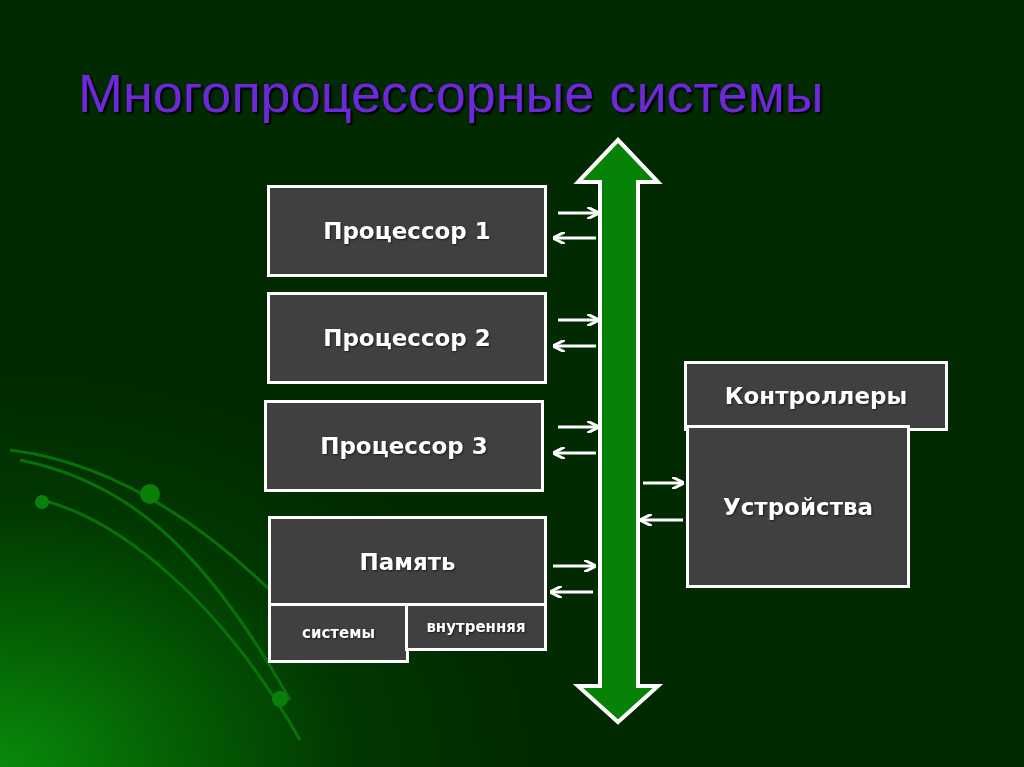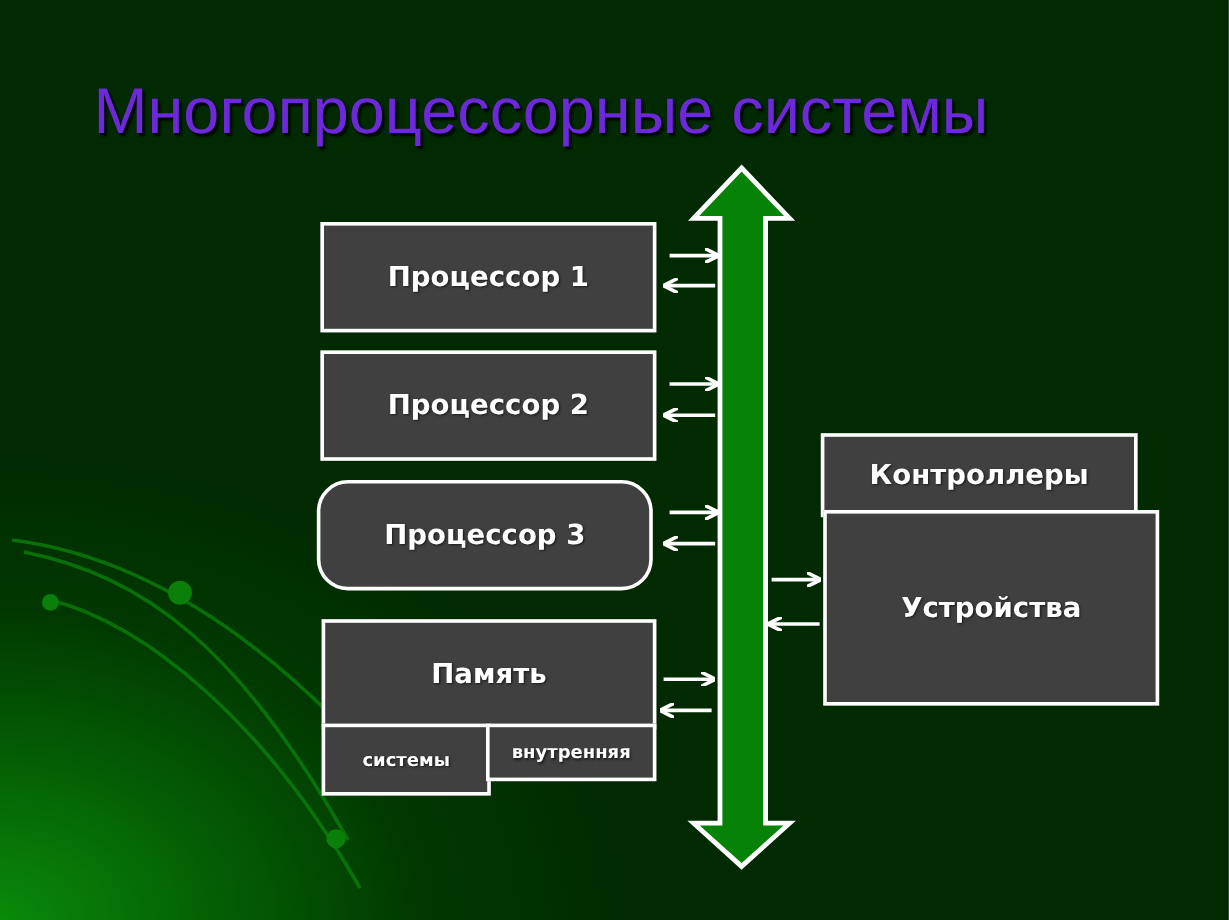--- a/index.html
+++ b/index.html
@@ -39,39 +39,39 @@
 </svg>
 
 <div class="box" style="left:267px;top:185px;width:280px;height:92px;">
   <span>Процессор 1</span>
 </div>
 
 <div class="box" style="left:267px;top:292px;width:280px;height:92px;">
   <span>Процессор 2</span>
 </div>
 
-<div class="box" style="left:264px;top:400px;width:280px;height:92px;border-radius:26px;">
+<div class="box" style="left:264px;top:400px;width:280px;height:92px;">
   <span>Процессор 3</span>
 </div>
 
 <div class="box" style="left:268px;top:516px;width:279px;height:92px;">
   <span>Память</span>
 </div>
 <div class="box sub" style="left:268px;top:603px;width:141px;height:60px;">
   <span>системы</span>
 </div>
 <div class="box sub" style="left:405px;top:603px;width:142px;height:48px;">
   <span>внутренняя</span>
 </div>
 
 <div class="box" style="left:684px;top:361px;width:264px;height:70px;">
   <span>Контроллеры</span>
 </div>
 
-<div class="box" style="left:686px;top:425px;width:280px;height:163px;flex-direction:column;justify-content:center;gap:28px;">
+<div class="box" style="left:686px;top:425px;width:224px;height:163px;flex-direction:column;justify-content:center;gap:28px;">
   <span>Устройства</span>
 </div>
 
 <svg class="overlay" width="1024" height="767">
   <defs>
     <marker id="ah" viewBox="0 0 10 10" refX="9" refY="5" markerWidth="4" markerHeight="4" orient="auto">
       <path d="M0 0 L10 5 L0 10" fill="none" stroke="#fff" stroke-width="2.5"></path>
     </marker>
   </defs>
   <g stroke="#fff" stroke-width="3" fill="none" marker-end="url(#ah)">

